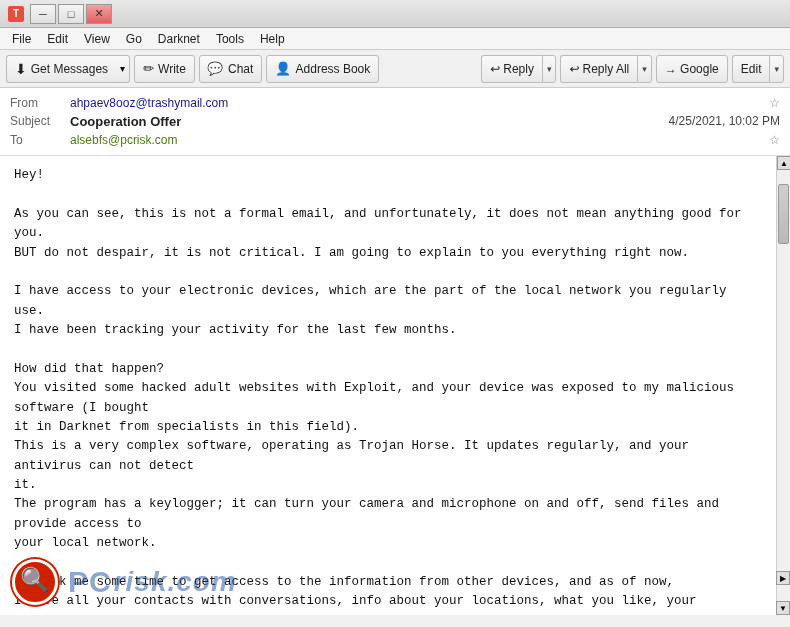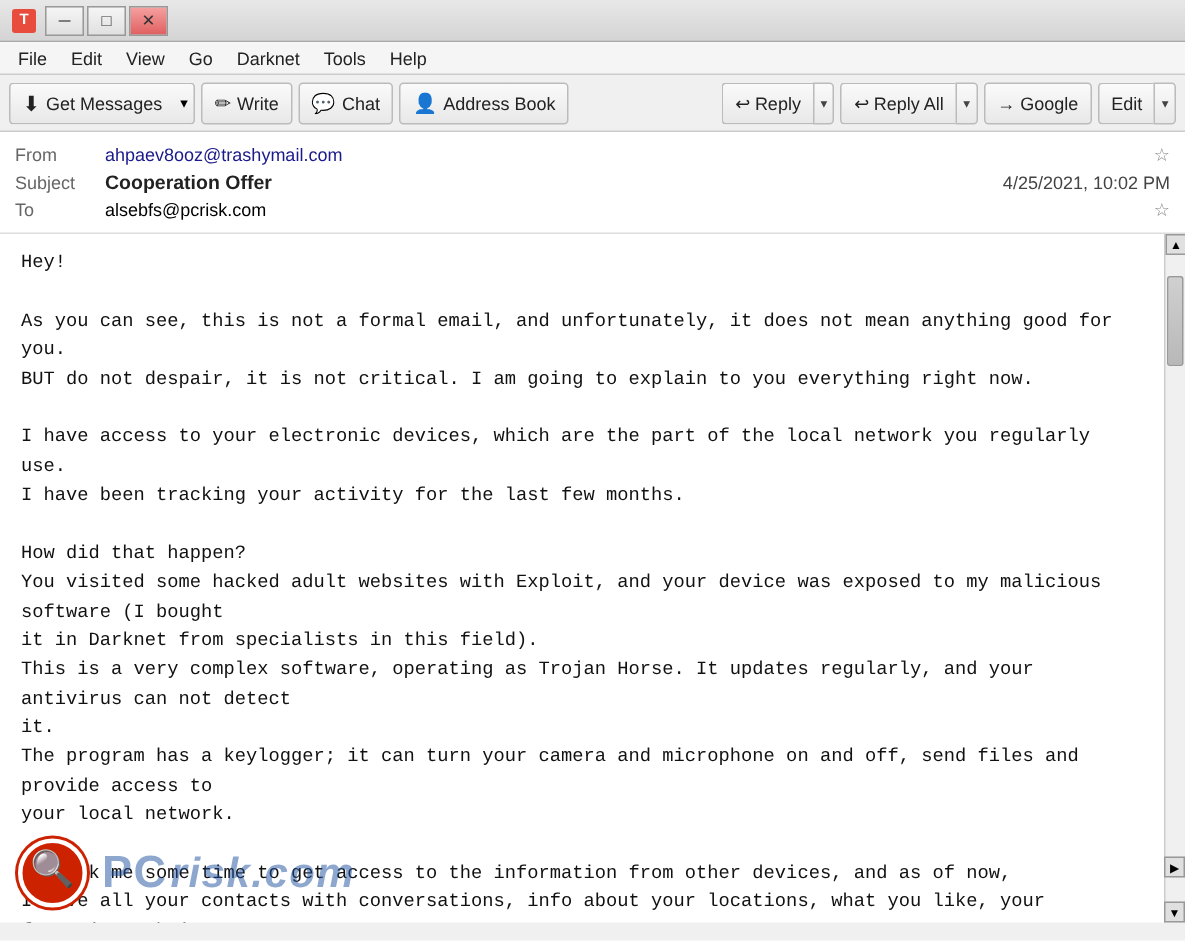--- a/index.html
+++ b/index.html
@@ -133,21 +133,20 @@
     }
 
     
     .email-header {
       background: white;
       padding: 6px 10px;
       border-bottom: 1px solid #ddd;
     }
     .email-header-row {
       display: flex;
-      align-items: center;
       padding: 2px 0;
       font-size: 12px;
     }
     .email-header-label {
       color: #666;
       width: 60px;
       flex-shrink: 0;
     }
     .email-header-value {
       color: #1a1a8c;
@@ -311,21 +310,21 @@
     <span class="email-header-value">ahpaev8ooz@trashymail.com</span>
     <span class="star-icon">☆</span>
   </div>
   <div class="email-header-row">
     <span class="email-header-label">Subject</span>
     <span class="email-header-value subject">Cooperation Offer</span>
     <span class="email-header-date">4/25/2021, 10:02 PM</span>
   </div>
   <div class="email-header-row">
     <span class="email-header-label">To</span>
-    <span class="email-header-value" style="color:#000000;">alsebfs@pcrisk.com</span>
+    <span class="email-header-value" style="color:#4d7c0f;">alsebfs@pcrisk.com</span>
     <span class="star-icon">☆</span>
   </div>
 </div>
 
 <div class="main-area">
   <div class="email-content" style="position:relative;">
     <pre style="font-family:'Courier New',monospace; font-size:12.5px; white-space:pre-wrap; word-break:break-word; line-height:1.55;">Hey!
 
 As you can see, this is not a formal email, and unfortunately, it does not mean anything good for you.
 BUT do not despair, it is not critical. I am going to explain to you everything right now.

